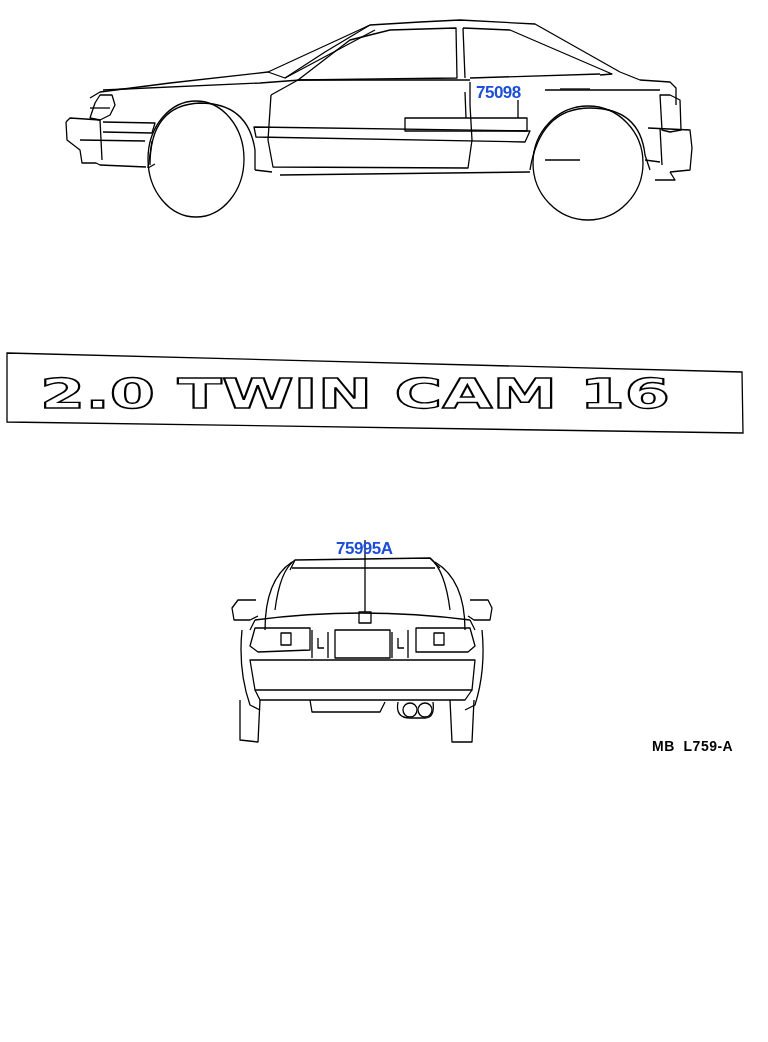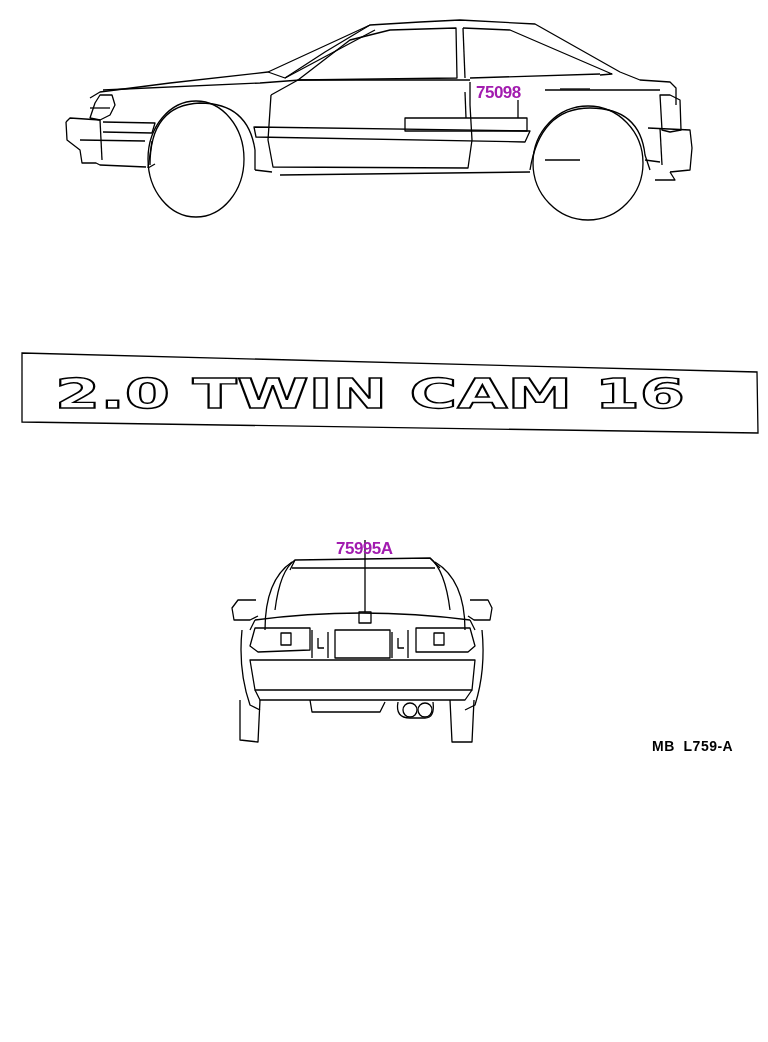--- a/index.html
+++ b/index.html
@@ -1,21 +1,21 @@
 <!DOCTYPE html>
 <html><head>
   <meta charset="utf-8">
   <style>
     html, body { margin: 0; padding: 0; background: #ffffff; }
     body { width: 768px; height: 1042px; position: relative; overflow: hidden;
            font-family: "Liberation Sans", sans-serif; color: #000; }
     .layer { position: absolute; left: 0; top: 0; }
     svg { display: block; }
     .lbl { position: absolute; font-family: "Liberation Sans", sans-serif; font-weight: bold;
-           font-size: 17px; letter-spacing: -0.5px; color: #a21caf; line-height: 1; }
+           font-size: 17px; letter-spacing: -0.5px; color: #1d4ed8; line-height: 1; }
     .code { position: absolute; font-family: "Liberation Sans", sans-serif; font-weight: bold;
             font-size: 14px; color: #000; letter-spacing: 0.5px; }
     .emblem-text { font-family: "DejaVu Sans", sans-serif; font-weight: bold; }
   </style>
 </head>
 <body>
 
 <div class="layer">
   <svg width="768" height="240" viewBox="0 0 768 240">
     <g fill="none" stroke="#000" stroke-width="1.3" stroke-linejoin="round">
@@ -67,21 +67,21 @@
 
       <path d="M255,170 L272,172"></path>
       <path d="M645,160 L660,162"></path>
 
       <path d="M560,89 L590,89"></path>
     </g>
   </svg>
 </div>
 <div class="lbl" style="left:476px;top:84px;">75098</div>
 
-<div class="layer" style="top:345px;left:20px;">
+<div class="layer" style="top:345px;left:5px;">
   <svg width="740" height="100" viewBox="0 0 740 100">
     <polygon points="2,8 737,27 738,88 2,77" fill="none" stroke="#000" stroke-width="1.3"></polygon>
     <text x="35" y="63" class="emblem-text" font-size="40" fill="#fff" stroke="#000" stroke-width="1.4" textLength="630" lengthAdjust="spacingAndGlyphs">2.0 TWIN CAM 16</text>
   </svg>
 </div>
 
 <div class="layer" style="top:540px;left:220px;">
   <svg width="290" height="230" viewBox="0 0 290 230">
     <g fill="none" stroke="#000" stroke-width="1.3" stroke-linejoin="round">
 

